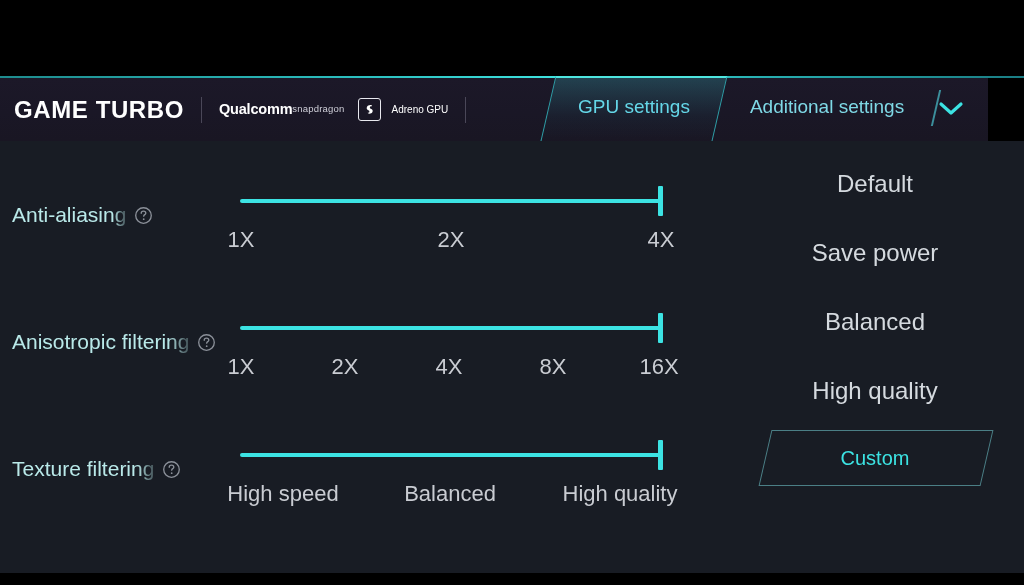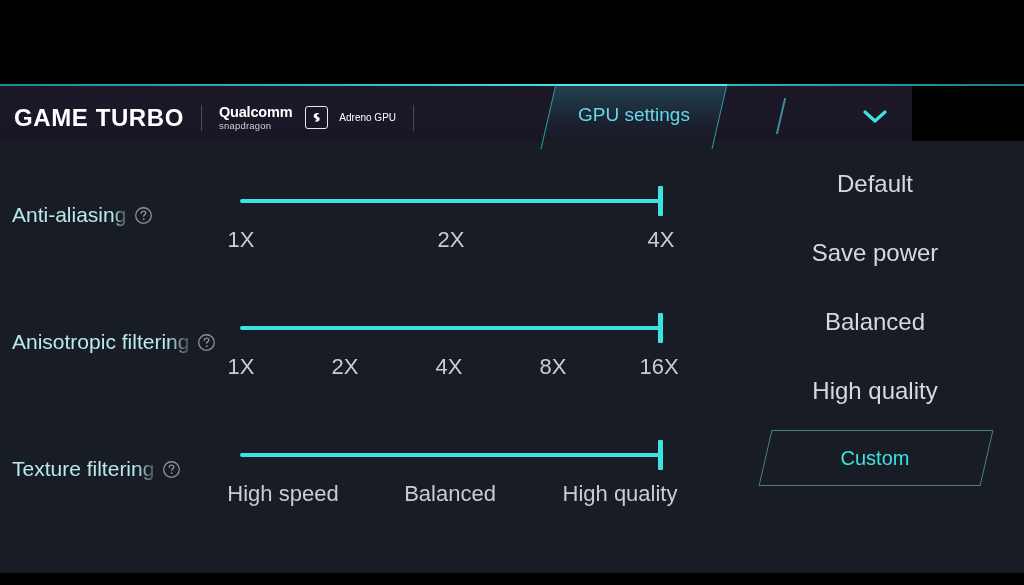--- a/index.html
+++ b/index.html
@@ -27,25 +27,24 @@
   }
   .letterbox-bottom {
     position: absolute; left: 0; bottom: 0;
     width: 1024px; height: 12px;
     background: #000000;
   }
 
   
   .header {
     position: absolute; left: 0; top: 76px;
-    width: 912px; height: 65px;
+    width: 988px; height: 65px;
     background: linear-gradient(180deg, #1c1828 0%, #1a1726 55%, #191623 100%);
     border-top: 2px solid #1f9e9c;
     box-sizing: border-box;
-    margin-top: 8px;
   }
   .header-accent {
     position: absolute; left: 0; top: -2px;
     width: 1024px; height: 2px;
     background: linear-gradient(90deg, #1e8c8e 0%, #2bbfbf 35%, #3fe4e0 55%, #27aeb0 75%, #1a7d84 100%);
   }
   .brand-row {
     position: absolute; left: 14px; top: 0;
     height: 63px;
     display: flex; align-items: center;
@@ -56,21 +55,21 @@
     font-weight: bold;
     letter-spacing: 0.6px;
     white-space: nowrap;
   }
   .vdiv {
     width: 1px; height: 26px;
     background: #4a4758;
     margin: 0 17px;
   }
   .qc-logo {
-    display: flex; flex-direction: column;
+    display: flex; flex-direction: row;
     line-height: 1;
     margin-right: 13px;
   }
   .qc-main {
     color: #ffffff;
     font-size: 14.5px;
     font-weight: bold;
     letter-spacing: -0.2px;
   }
   .qc-sub {
@@ -242,20 +241,21 @@
 
       <div class="adreno">Adreno GPU</div>
       <div class="vdiv"></div>
     </div>
 
     <div class="tabs">
       <div class="tab active">
         <span class="tab-inner">GPU settings</span>
       </div>
       <div class="tab inactive">
+        <span class="tab-inner">Additional settings</span>
         <span class="tab-sep"></span>
       </div>
     </div>
 
     <div class="chevron">
       <svg width="30" height="20" viewBox="0 0 30 20" aria-hidden="true">
         <polyline points="5,6 15,15 25,6" fill="none" stroke="#3ce3e3" stroke-width="3.2" stroke-linecap="round" stroke-linejoin="round"></polyline>
       </svg>
     </div>
   </div>

